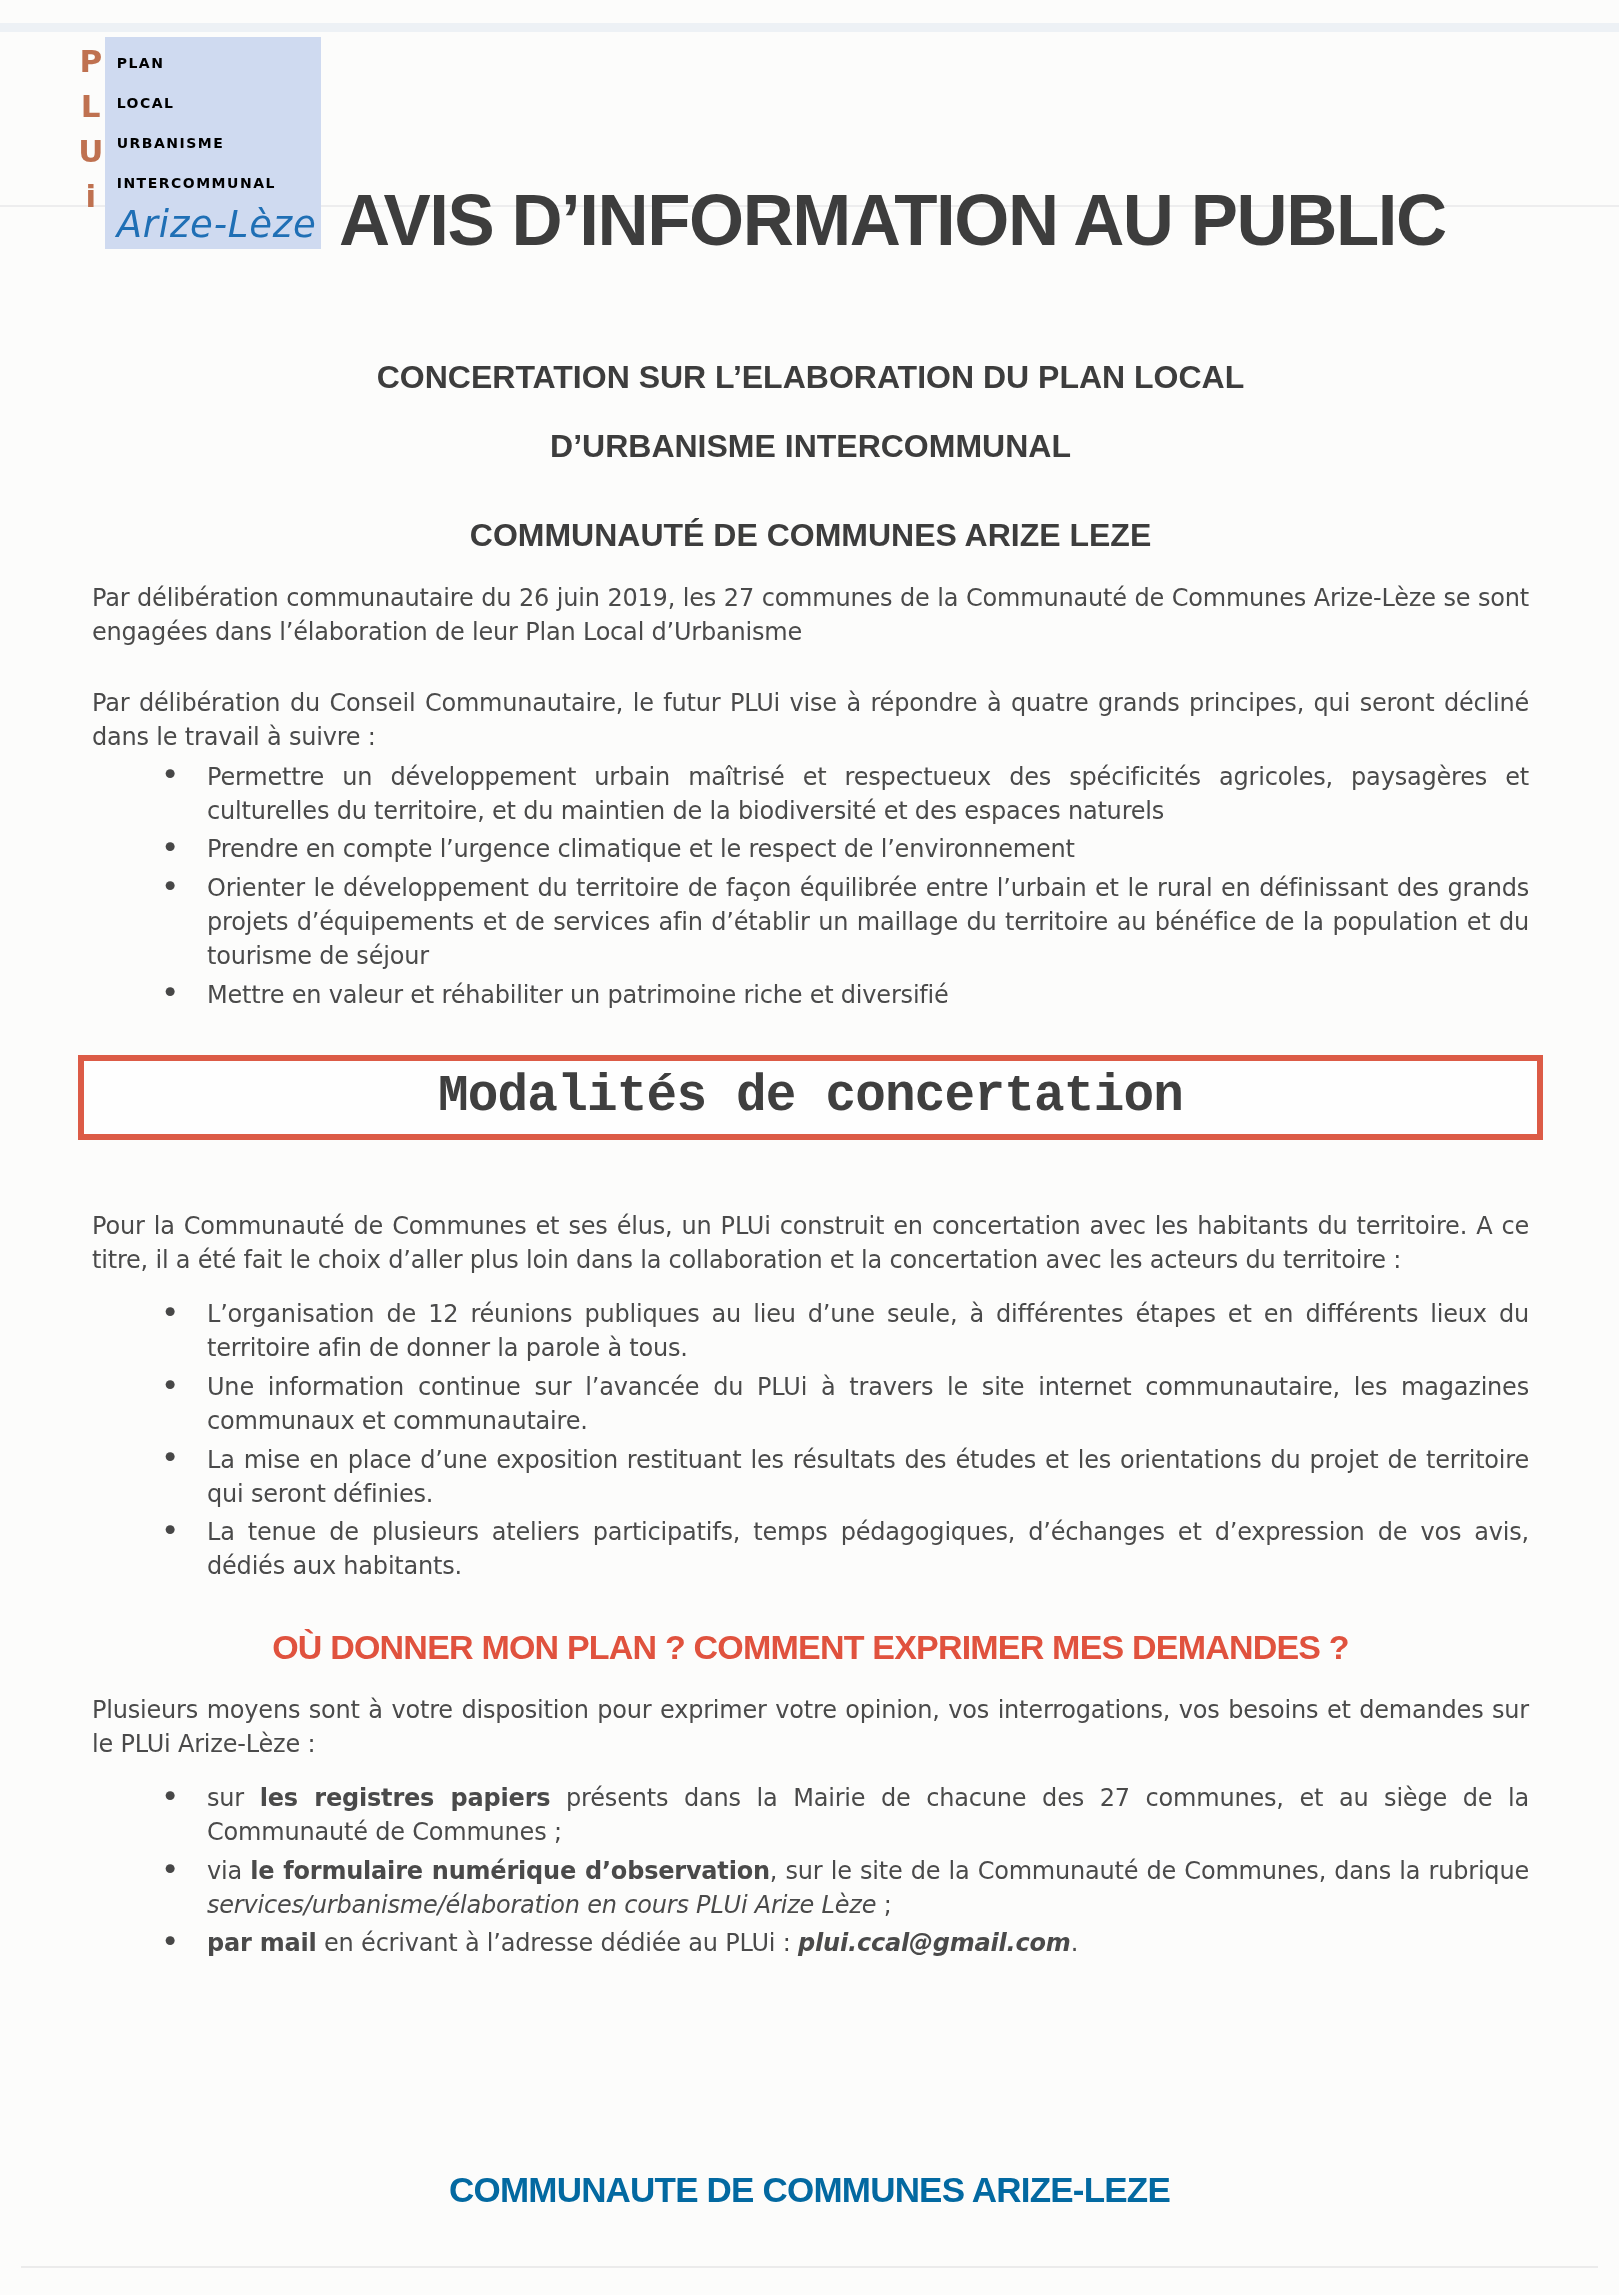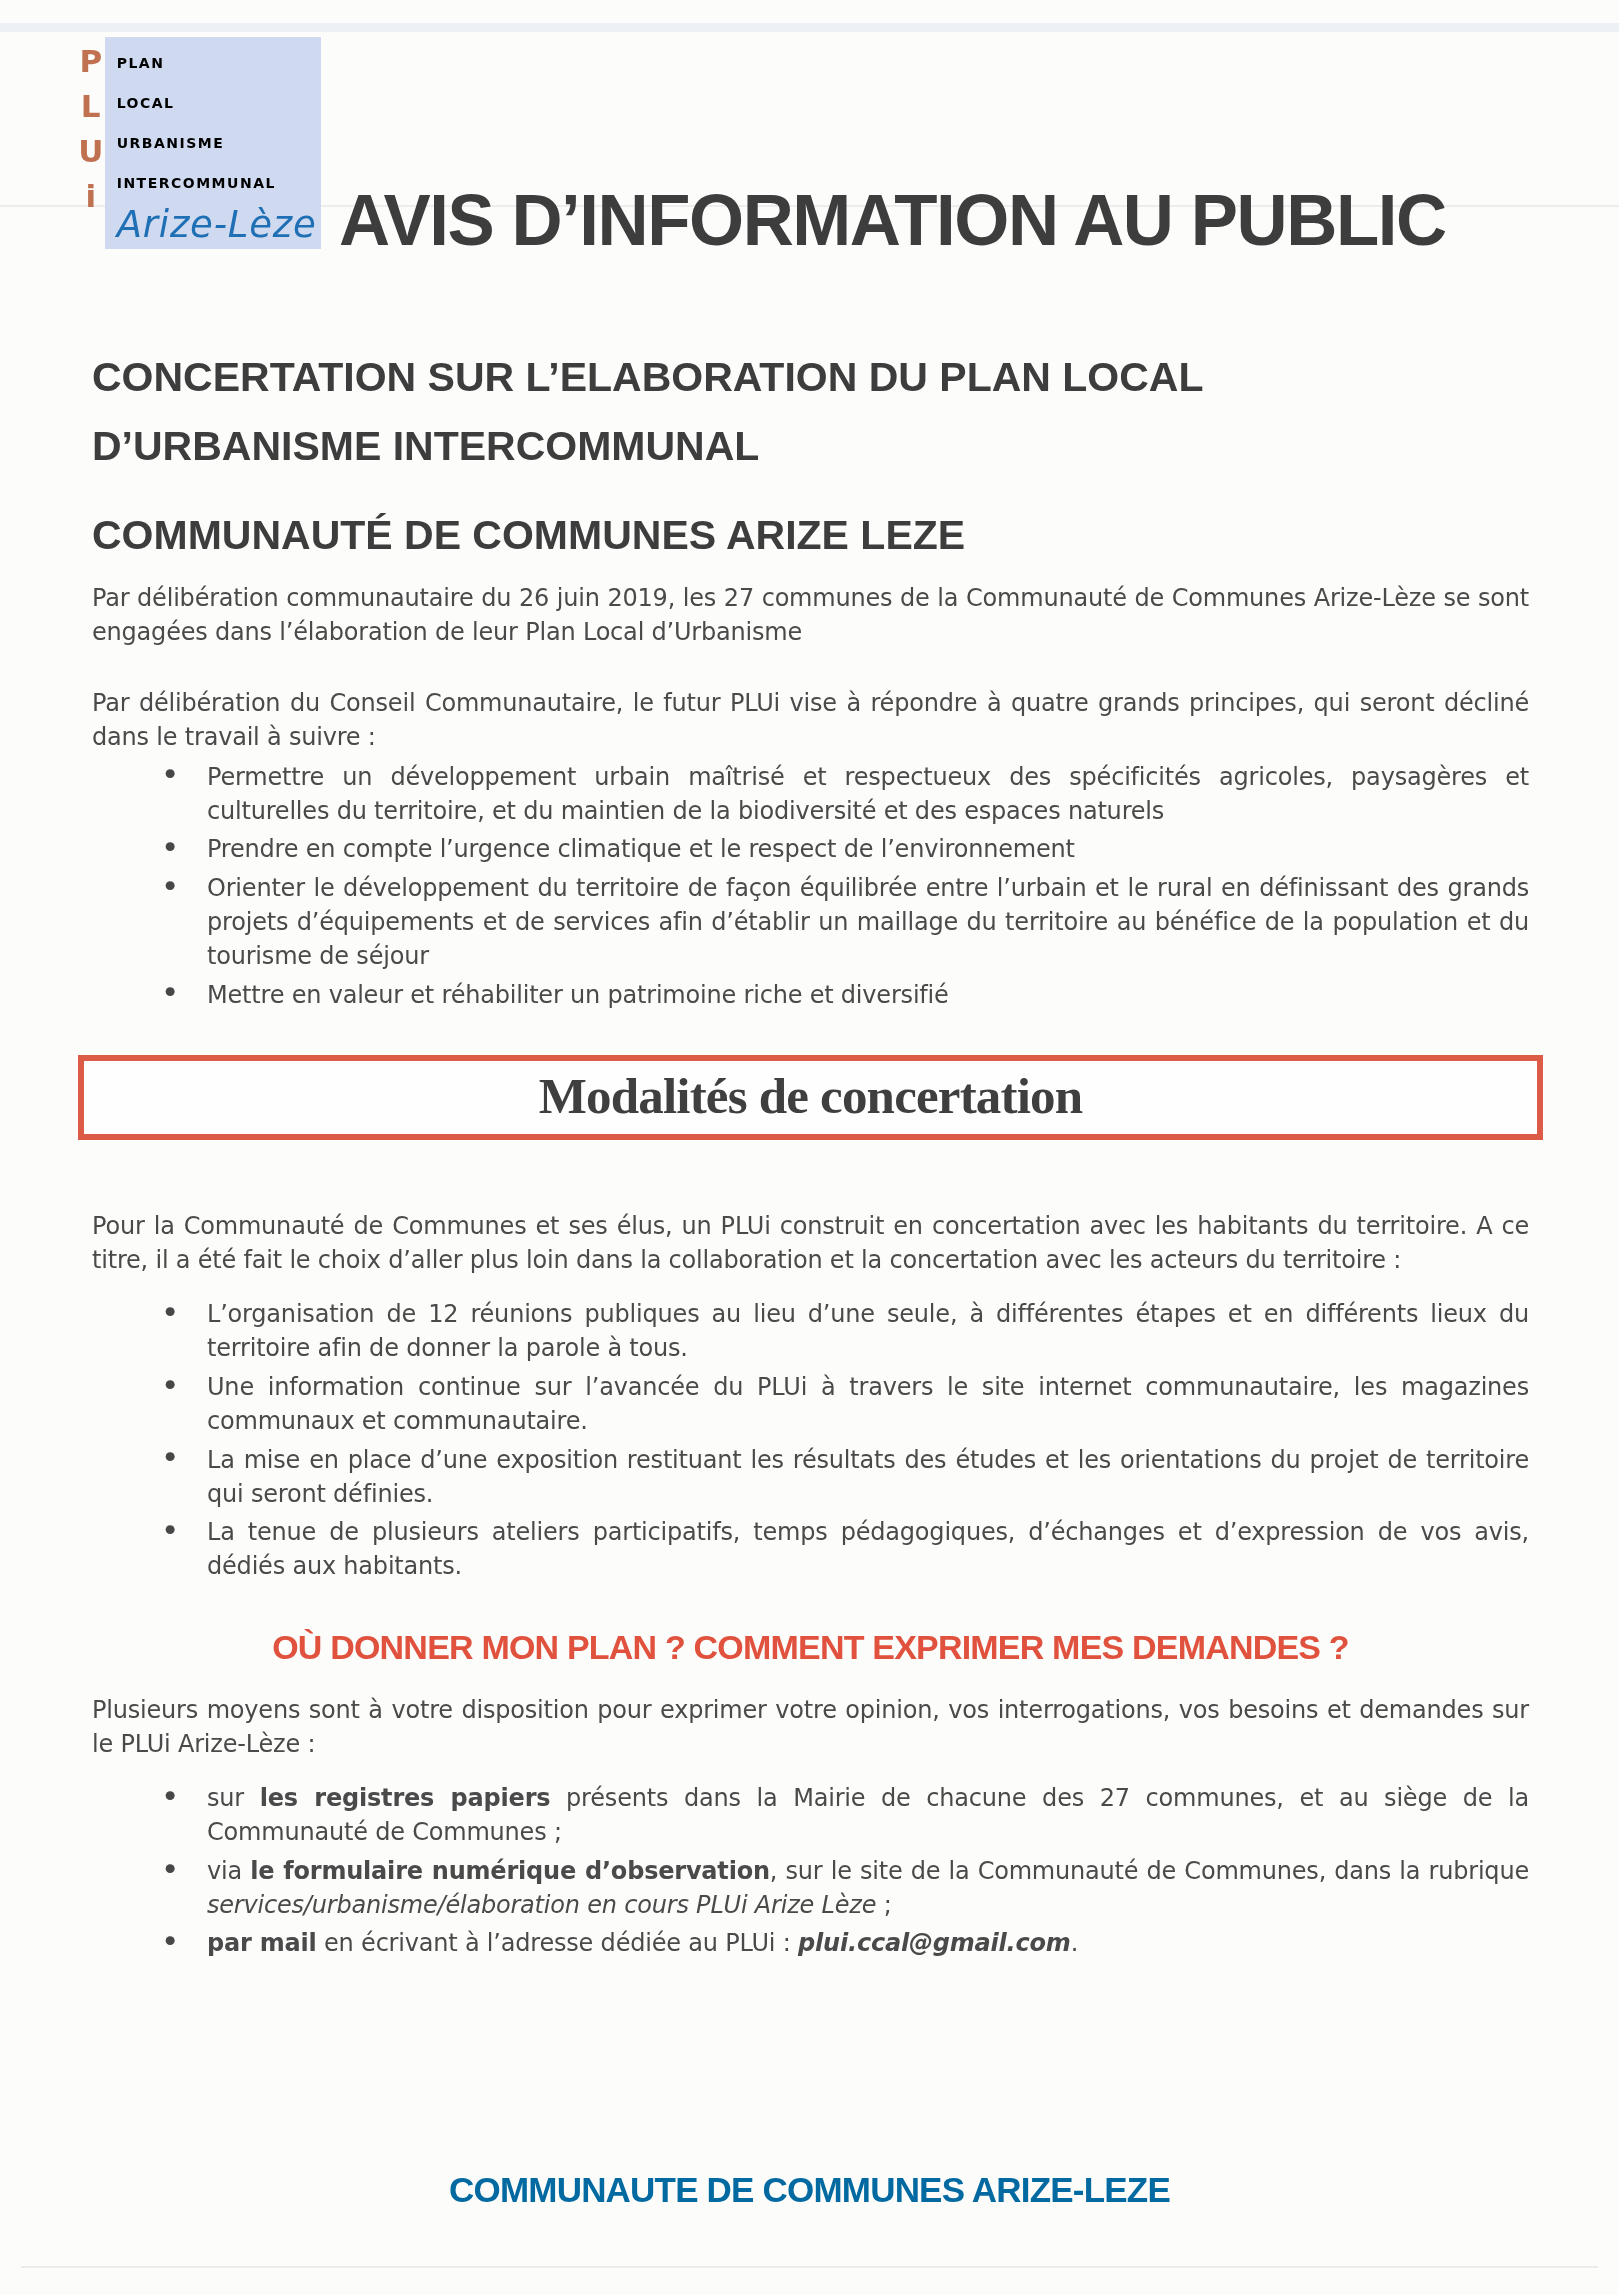--- a/index.html
+++ b/index.html
@@ -26,39 +26,39 @@
   .logo-region{color:#1f6fb5;font-style:italic;font-size:37px;line-height:40px;margin-top:1.5px;letter-spacing:0.8px;}
 
   
   .title{position:absolute;top:178px;left:339px;margin:0;
     font-family:"Liberation Sans",sans-serif;
     font-size:73px;font-weight:bold;color:#3d3d3d;letter-spacing:-1.5px;white-space:nowrap;
     transform:scaleX(.97);transform-origin:left center;}
 
   .content{position:absolute;top:343px;left:92px;width:1437px;}
 
-  .subtitle{text-align:left;font-family:"Liberation Sans",sans-serif;
-    font-weight:bold;color:#3d3d3d;font-size:41px;line-height:69px;}
+  .subtitle{text-align:center;font-family:"Liberation Sans",sans-serif;
+    font-weight:bold;color:#3d3d3d;font-size:32px;line-height:69px;}
   .subtitle-l3{margin-top:20px;}
 
   .body-p{margin:0;text-align:justify;font-size:24px;line-height:34px;letter-spacing:-0.2px;}
   .p-intro1{margin-top:10.7px;}
   .p-intro2{margin-top:37px;}
   .p-modalites{margin-top:69px;}
   .p-avis{margin-top:23px;}
 
   ul.bullets{list-style:none;margin:6.1px 0 0;padding:0 0 0 115px;}
   ul.bullets li{position:relative;text-align:justify;font-size:24px;line-height:34px;letter-spacing:-0.2px;margin-top:4.6px;}
   ul.bullets li::before{content:"•";position:absolute;left:-46px;top:-2.3px;font-size:31px;color:#474747;}
   ul.list2{margin-top:20px;}
   ul.list3{margin-top:20px;}
 
   .box{margin:43px -13.8px 0 -13.8px;border:6.9px solid #dc5b46;background:#fefefe;
     padding:7.7px 0 9.2px;text-align:center;}
-  .box-title{font-family:Liberation Serif, serif;font-size:51px;line-height:57px;
+  .box-title{font-family:Liberation Mono, monospace;font-size:51px;line-height:57px;
     font-weight:bold;color:#3f3f3f;letter-spacing:-0.8px;}
 
   .red-heading{margin-top:41px;text-align:center;
     font-family:"Liberation Sans",sans-serif;
     font-size:34px;line-height:46px;font-weight:bold;color:#e0523e;letter-spacing:-0.8px;}
 
   .run-bold{font-weight:bold;}
   .run-italic{font-style:italic;}
   .run-bolditalic{font-weight:bold;font-style:italic;}
 

